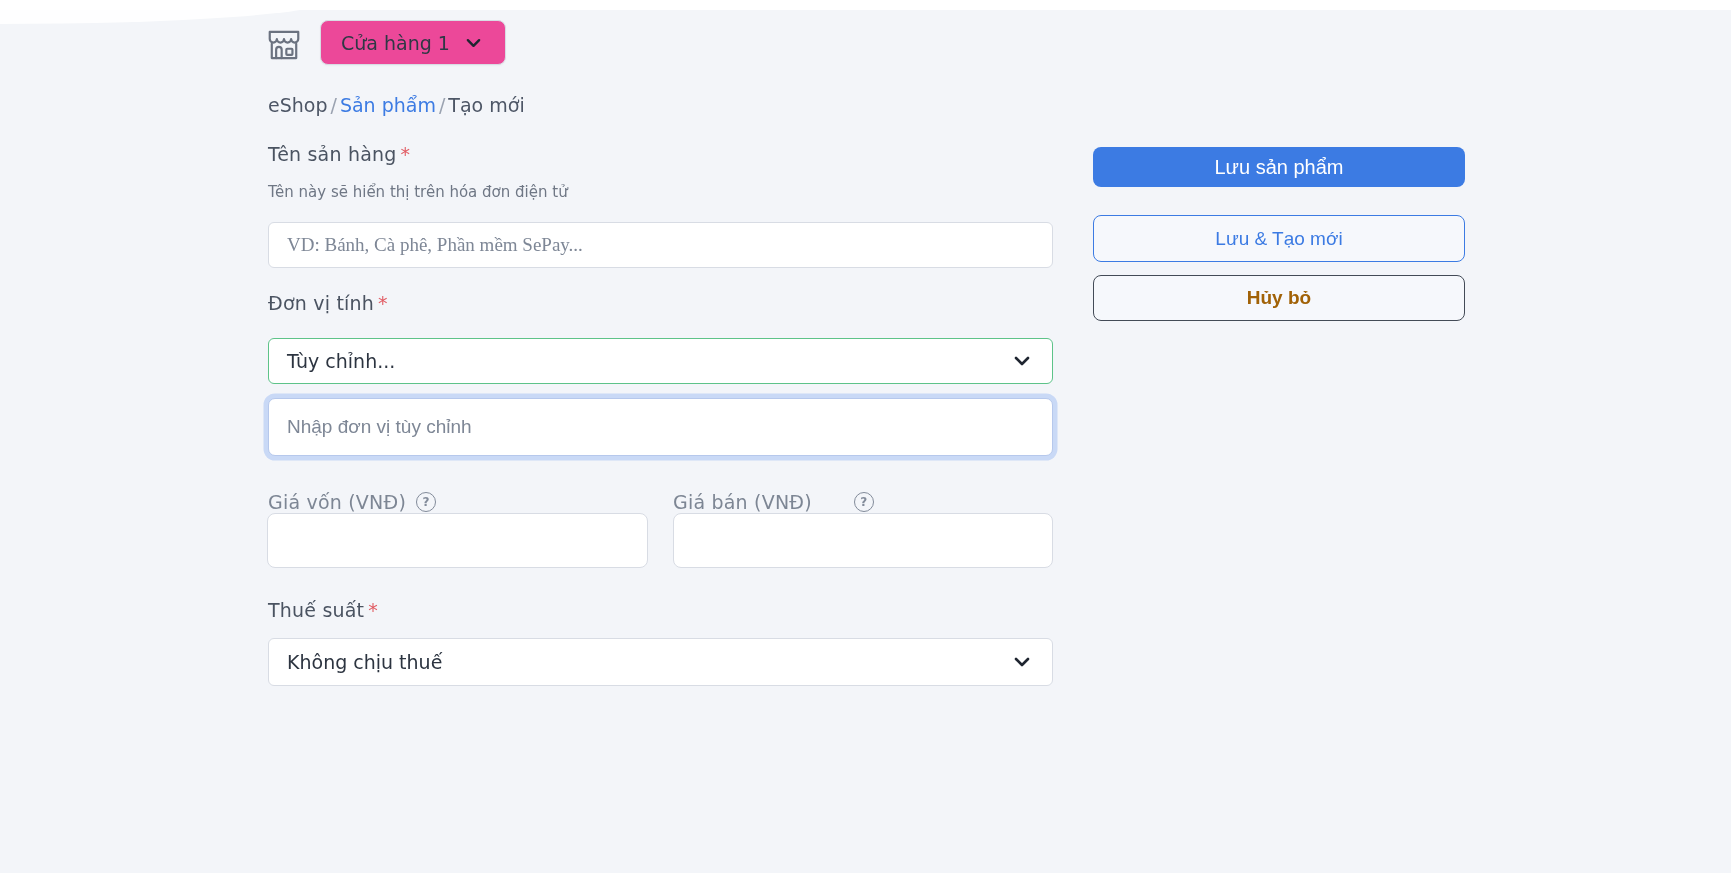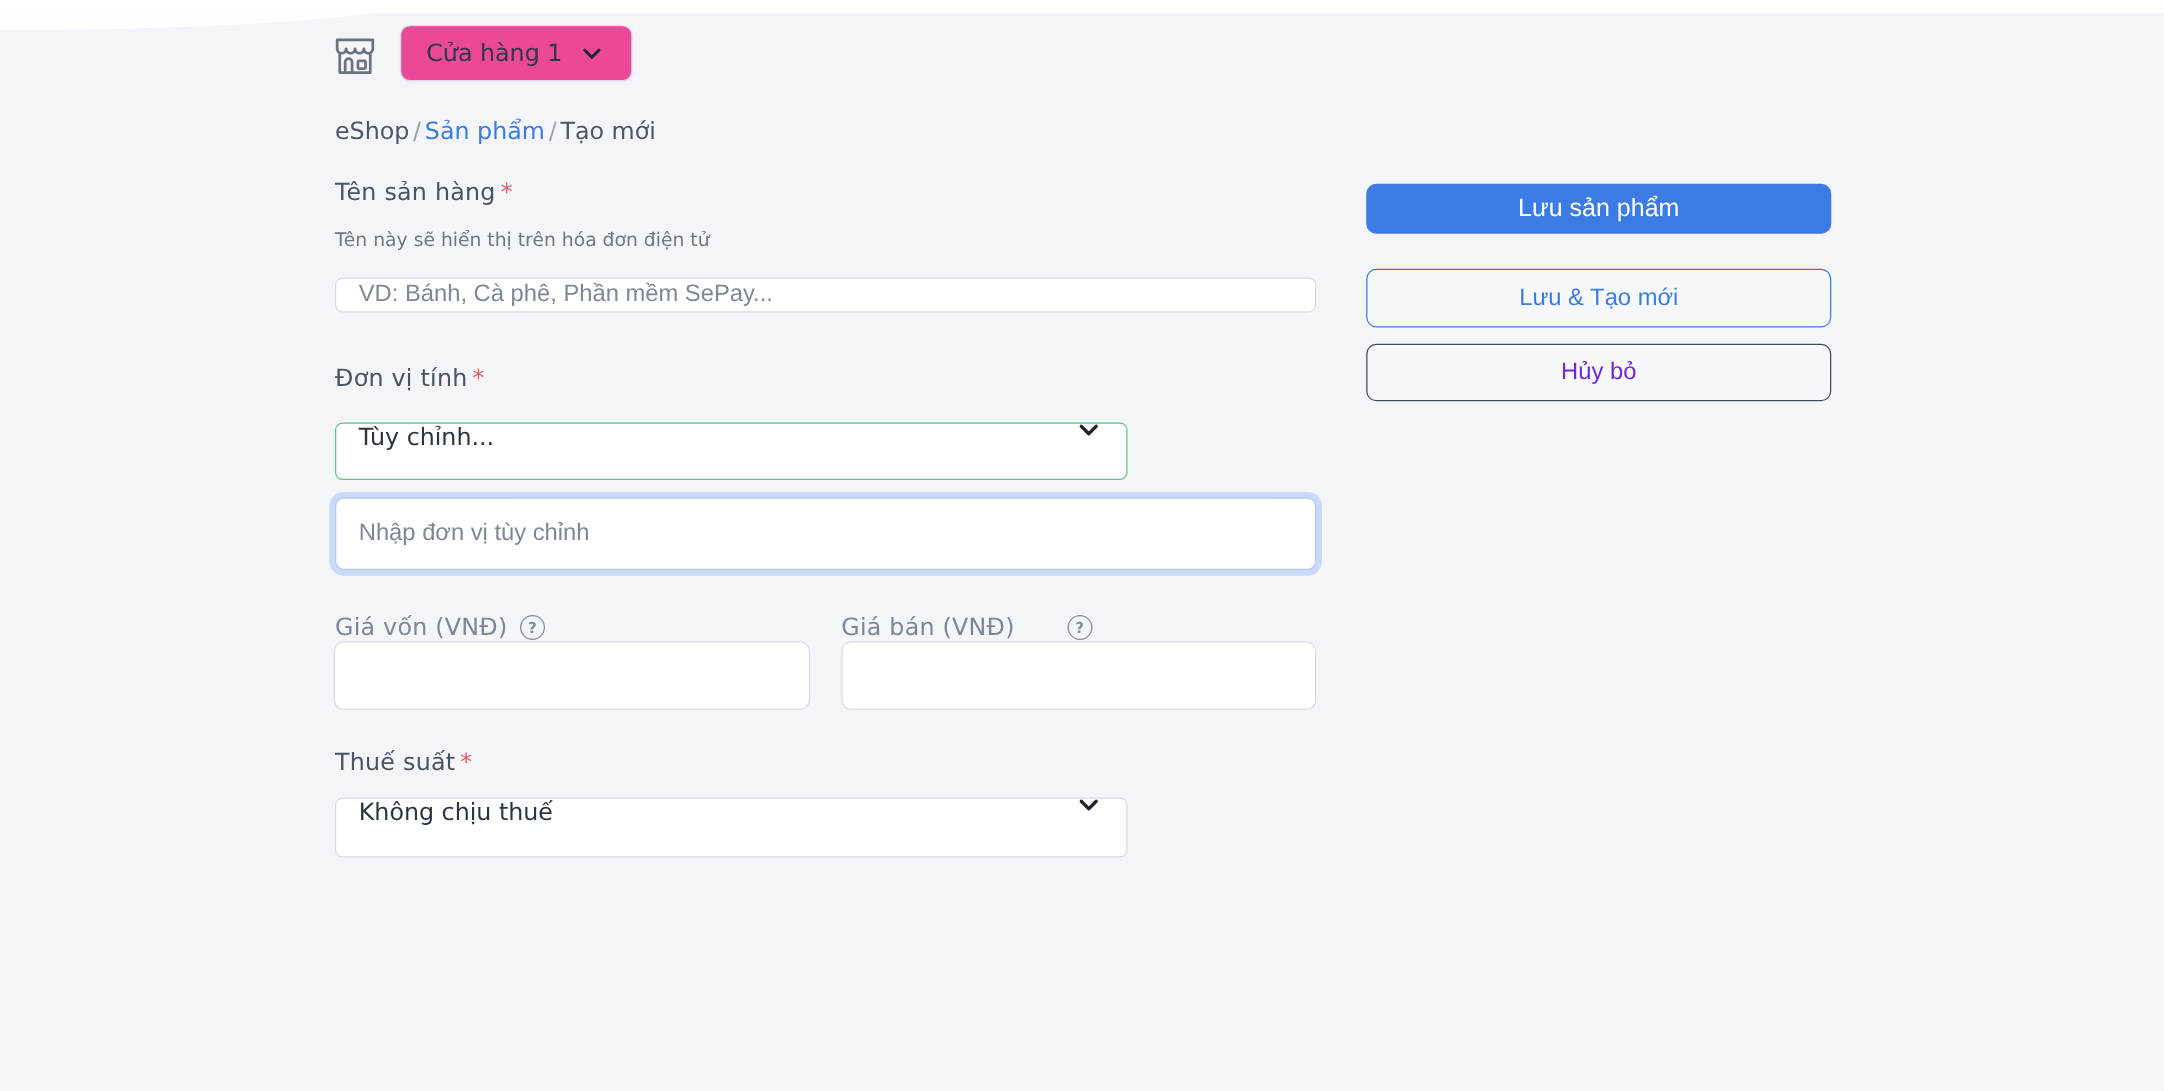--- a/index.html
+++ b/index.html
@@ -37,25 +37,25 @@
   
   .label { position:absolute; left:268px; font-size:19px; color:#4a5361; letter-spacing:.2px; }
   .req { color:#e15c64; margin-left:4px; }
   .muted-label { color:#7d8694; display:flex; align-items:center; gap:10px;margin-top:17px; }
   .helper { position:absolute; left:268px; top:183px; font-size:15px; color:#6f7785; }
 
   .tb { background:#ffffff; border:1px solid #d8dce4; border-radius:6px;
         font-size:19px; color:#323b49; padding:0 18px; outline:none; }
   .tb::placeholder { color:#7e8796; opacity:1; }
 
-  .input-1 { position:absolute; left:268px; top:222px; width:785px; height:28px; }
+  .input-1 { position:absolute; left:268px; top:222px; width:785px; height:46px;font-family:Liberation Serif, serif; }
 
   .selectbox {
-    position:absolute; background:#ffffff; border-radius:6px; height:46px; width:634px; left:268px;
-    display:flex; justify-content:space-between; padding:0 22px 0 18px;
+    position:absolute; background:#ffffff; border-radius:6px; height:46px; width:785px; left:268px;
+    display:flex; align-items:center; justify-content:space-between; padding:0 22px 0 18px;
     font-size:19px; color:#2c3440; cursor:pointer; border:1px solid #d8dce4;
   }
   .select-unit { top:338px; border:1.5px solid var(--green,#5dc389); }
   .select-tax  { top:638px; height:48px; }
 
   .input-custom {
     position:absolute; left:268px; top:398px; width:785px; height:58px;
     border:1px solid #b6c8ec; box-shadow:0 0 0 4.5px #c9d9f6; border-radius:7px;
   }
 
@@ -71,21 +71,21 @@
 
   .tax-label { top:599px; }
 
   
   .btn { position:absolute; left:1093px; width:372px; border-radius:8px;
          display:flex; align-items:center; justify-content:center;
          font-size:19px; cursor:pointer; }
   .btn-save { top:147px; height:40px; background:var(--accent,#3c7be3); color:#ffffff; font-size:20px; border:none; }
   .btn-save-new { top:215px; height:47px; background:#f6f8fc; color:var(--accent,#3c7be3);
                   border:1.5px solid var(--accent,#3c7be3); }
-  .btn-cancel { top:275px; height:46px; background:#f6f8fc; color:#6d28d9; border:1.5px solid #434b57; }
+  .btn-cancel { top:275px; height:46px; background:#f6f8fc; color:#a16207; border:1.5px solid #434b57;font-weight:bold; }
 
   svg { display:block; }
 </style>
 </head>
 <body>
 
 <div class="stage">
 
   <div class="topband"></div>
   <div class="topcurve"></div>

